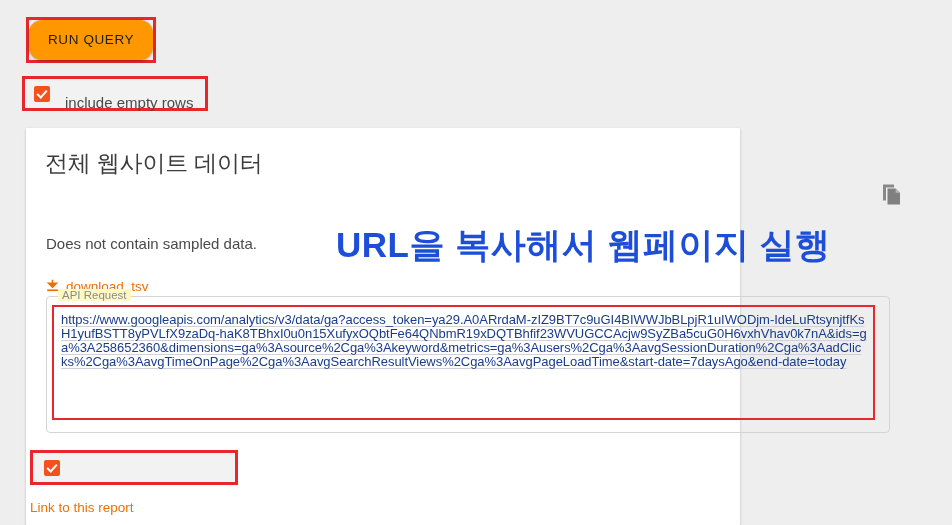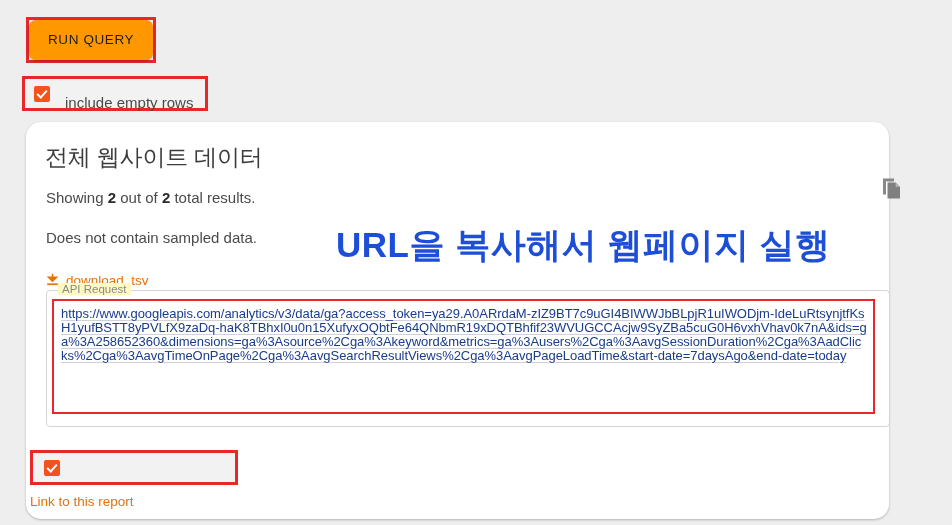--- a/index.html
+++ b/index.html
@@ -31,21 +31,21 @@
     color: #212121;
     border: none;
     outline: none;
     font-family: "Liberation Sans", sans-serif;
     font-size: 13.5px;
     letter-spacing: 0.6px;
     font-weight: 400;
     padding: 12px 19px 13px 19px;
     cursor: pointer;
     box-shadow: 0 1px 3px rgba(0,0,0,0.28);
-    border-radius: 7px;
+    border-radius: 13px;
   }
 
   
   .cb-row {
     position: absolute;
     display: flex;
     align-items: center;
     border: 3px solid #e8272c;
     background: #f2f2f2;
     box-sizing: border-box;
@@ -89,25 +89,25 @@
     color: #4a4a4a;
     margin-left: 15px;
     white-space: nowrap;
     margin-top: 17px;
   }
 
   
   .card {
     position: absolute;
     left: 26px;
-    top: 122px;
-    width: 863px;
+    top: 128px;
+    width: 714px;
     height: 397px;
     background: #ffffff;
-    border-radius: 15px;
+    border-radius: 1px;
     box-shadow: 0 1px 3px rgba(0,0,0,0.16), 0 1px 2px rgba(0,0,0,0.10);
     box-sizing: border-box;
   }
   .card-title {
     position: absolute;
     left: 19px;
     top: 20px;
     font-size: 23px;
     color: #3c3c3c;
     font-weight: 400;
@@ -230,21 +230,20 @@
 
 <div class="cb-row" id="empty-rows-row">
   <span class="cbox"></span>
   <span class="cb-label">include empty rows</span>
 </div>
 
 <div class="card">
 
   <div class="card-title">전체 웹사이트 데이터</div>
 
-  <div class="card-line" id="showing-line"><span>Showing </span><b>2</b><span> out of </span><b>2</b><span> total results.</span></div>
 
   <div class="card-line" id="sampled-line">Does not contain sampled data.</div>
 
   <a class="download-link" href="#">
     <span class="dl-icon">
       <svg width="13" height="13" viewBox="0 0 13 13">
         <path d="M6.5 0.8 L6.5 6.2 M6.5 8.2 L2.6 4.3 L10.4 4.3 Z" fill="#e8710a" stroke="#e8710a" stroke-width="1.6"></path>
         <rect x="1.2" y="10.4" width="10.6" height="1.7" fill="#e8710a"></rect>
       </svg>
     </span>

